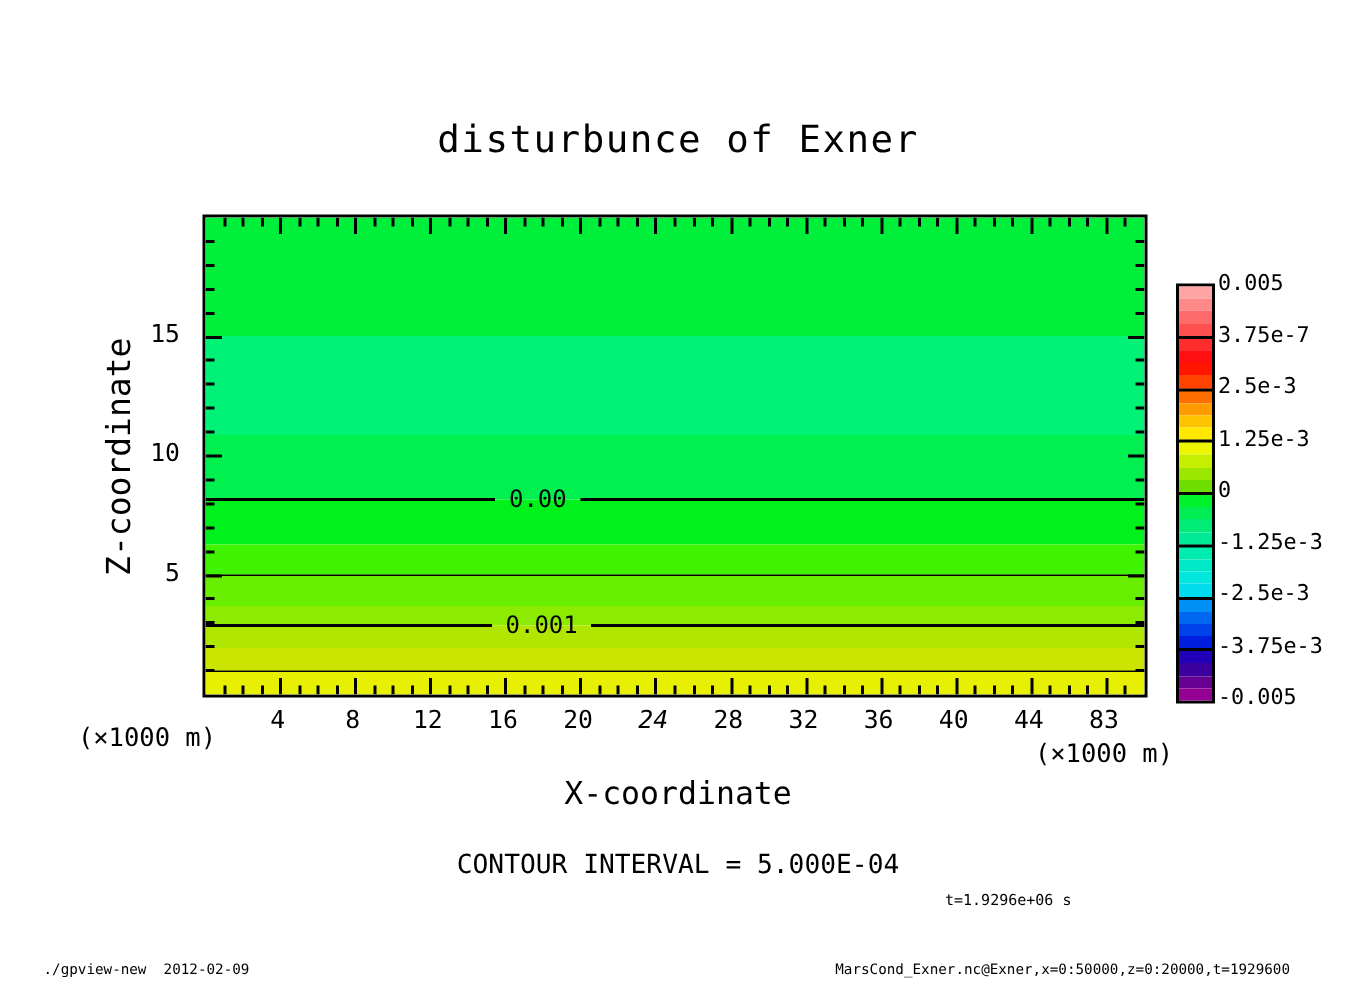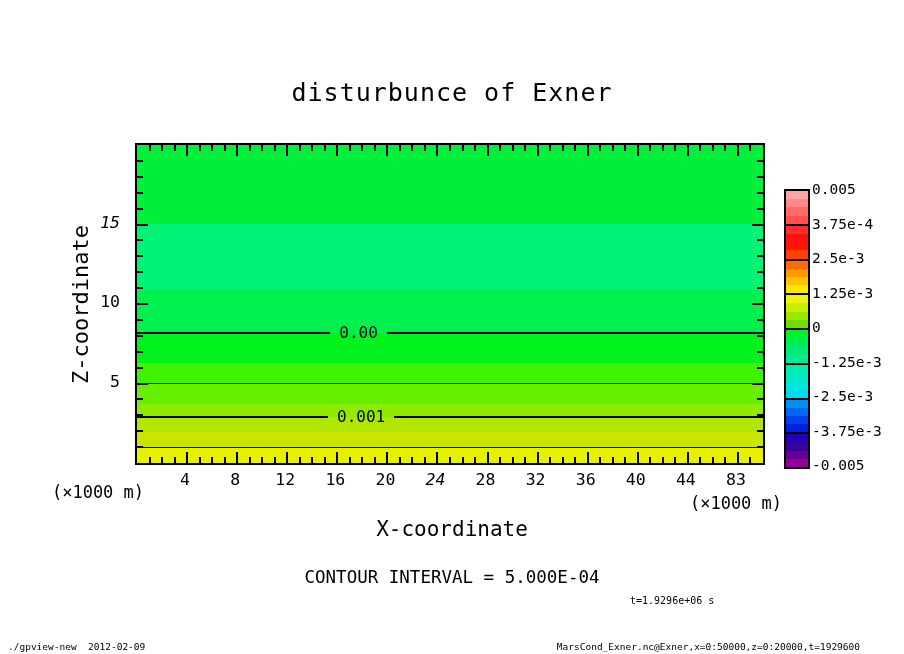--- a/index.html
+++ b/index.html
@@ -19,21 +19,21 @@
   .yticklab{position:absolute;left:60px;width:60px;height:20px;line-height:20px;text-align:right;font-size:16.5px;}
   .unitlab{width:130px;text-align:center;font-size:17px;}
   #xlabel{top:517px;left:0;width:904px;text-align:center;font-size:21px;}
   #contour-interval{top:567px;left:0;width:904px;text-align:center;font-size:17.5px;}
   #time-text{top:595px;left:630px;font-size:10px;}
   #colorbar{left:784px;top:189px;width:22px;height:276px;border:2px solid #000;display:flex;flex-direction:column;}
   .cb-stripe{flex:1;}
   .cb-sep{border-top:2px solid #000 !important;}
   .cblab{position:absolute;left:812px;height:18px;line-height:18px;font-size:14.5px;white-space:nowrap;}
   .footer{top:641px;font-size:9.5px;white-space:pre;}
-  #footer-left{left:8px;text-align:center;}
+  #footer-left{left:29px;text-align:center;}
   #footer-right{left:550px;width:310px;text-align:right;}
 </style>
 </head>
 <body>
 
 <div class="abs" id="title">disturbunce of Exner</div>
 
 <div class="abs" id="ylabel-box">
   <span>Z-coordinate</span>
 </div>
@@ -249,22 +249,22 @@
 <div class="xticklab" style="left: 360.4px;">20</div>
 <div class="xticklab" style="left: 410.48px; font-style: italic;">24</div>
 <div class="xticklab" style="left: 460.56px;">28</div>
 <div class="xticklab" style="left: 510.64px;">32</div>
 <div class="xticklab" style="left: 560.72px;">36</div>
 <div class="xticklab" style="left: 610.8px;">40</div>
 <div class="xticklab" style="left: 660.88px;">44</div>
 <div class="xticklab" style="left: 710.96px;">83</div>
 <div class="yticklab" style="top: 371.5px;">5</div>
 <div class="yticklab" style="top: 292px;">10</div>
-<div class="yticklab" style="top: 212.5px; font-style: italic;">15</div>
+<div class="yticklab" style="top: 212.5px;">15</div>
 <div class="cblab" style="top: 180px;">0.005</div>
-<div class="cblab" style="top: 214.5px;">3.75e-4</div>
+<div class="cblab" style="top: 214.5px;">3.75e-7</div>
 <div class="cblab" style="top: 249px;">2.5e-3</div>
 <div class="cblab" style="top: 283.5px;">1.25e-3</div>
 <div class="cblab" style="top: 318px;">0</div>
 <div class="cblab" style="top: 352.5px;">-1.25e-3</div>
 <div class="cblab" style="top: 387px;">-2.5e-3</div>
 <div class="cblab" style="top: 421.5px;">-3.75e-3</div>
 <div class="cblab" style="top: 456px;">-0.005</div>
 
 </body></html>

